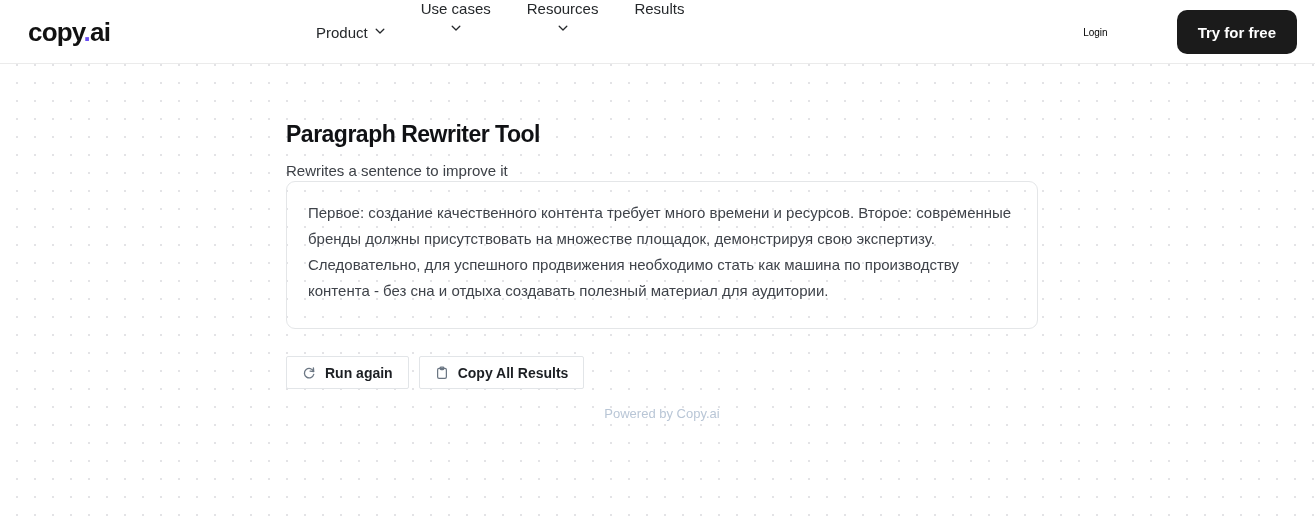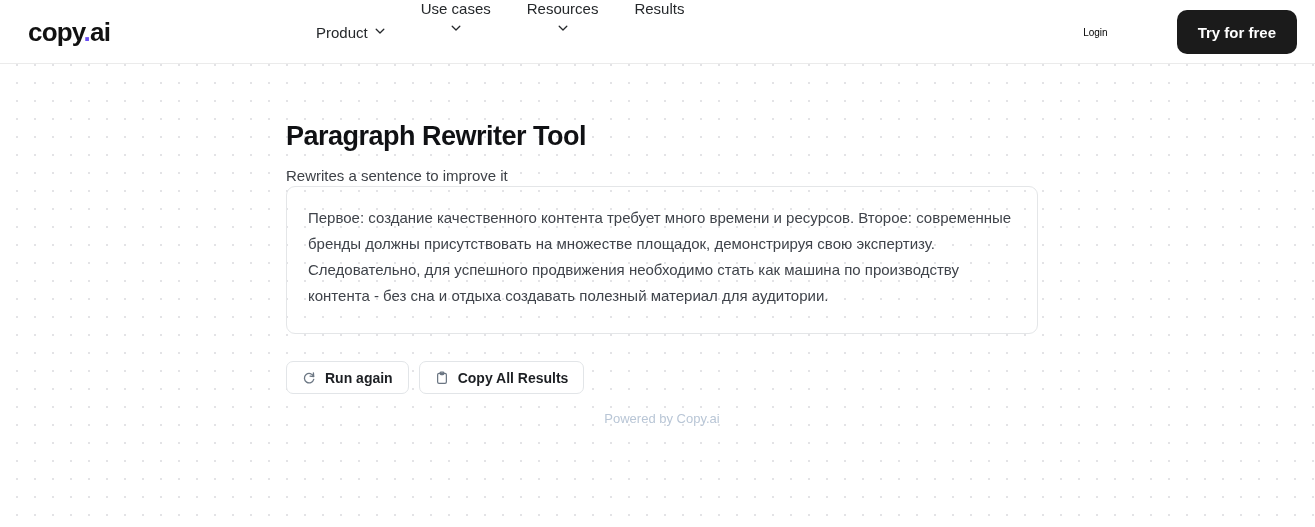--- a/index.html
+++ b/index.html
@@ -122,21 +122,21 @@
 
   .content {
     position: absolute;
     left: 286px;
     top: 0;
     width: 752px;
   }
 
   .page-title {
     margin-top: 57px;
-    font-size: 27px;
+    font-size: 23px;
     font-weight: 700;
     letter-spacing: -0.5px;
     color: #101114;
     line-height: 1.15;
   }
 
   .page-subtitle {
     margin-top: 13px;
     font-size: 15px;
     color: #3d4147;
@@ -167,21 +167,21 @@
     align-items: center;
   }
 
   .action-btn {
     display: inline-flex;
     align-items: center;
     gap: 9px;
     height: 33px;
     padding: 0 15px;
     border: 1px solid #e2e5e8;
-    border-radius: 7px;
+    border-radius: 2px;
     background: #ffffff;
     color: #1c1f23;
     font-size: 14px;
     font-weight: 700;
     font-family: "Liberation Sans", sans-serif;
     cursor: pointer;
     white-space: nowrap;
   }
   .action-btn .ico { display: inline-flex; color: #6b7683; }
   .action-btn .ico svg { display: block; }

